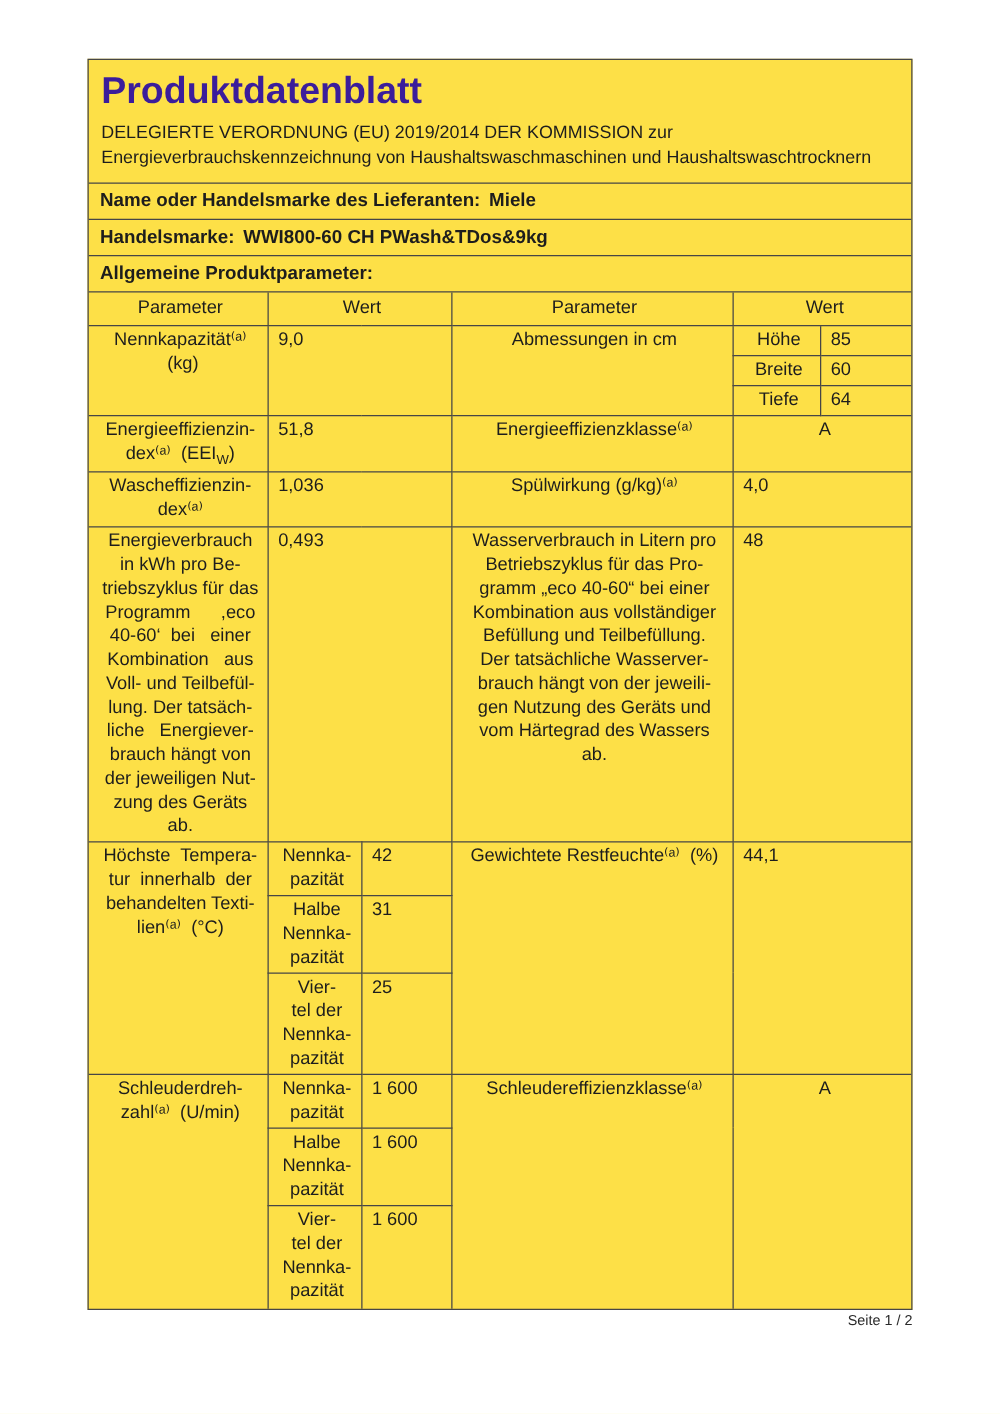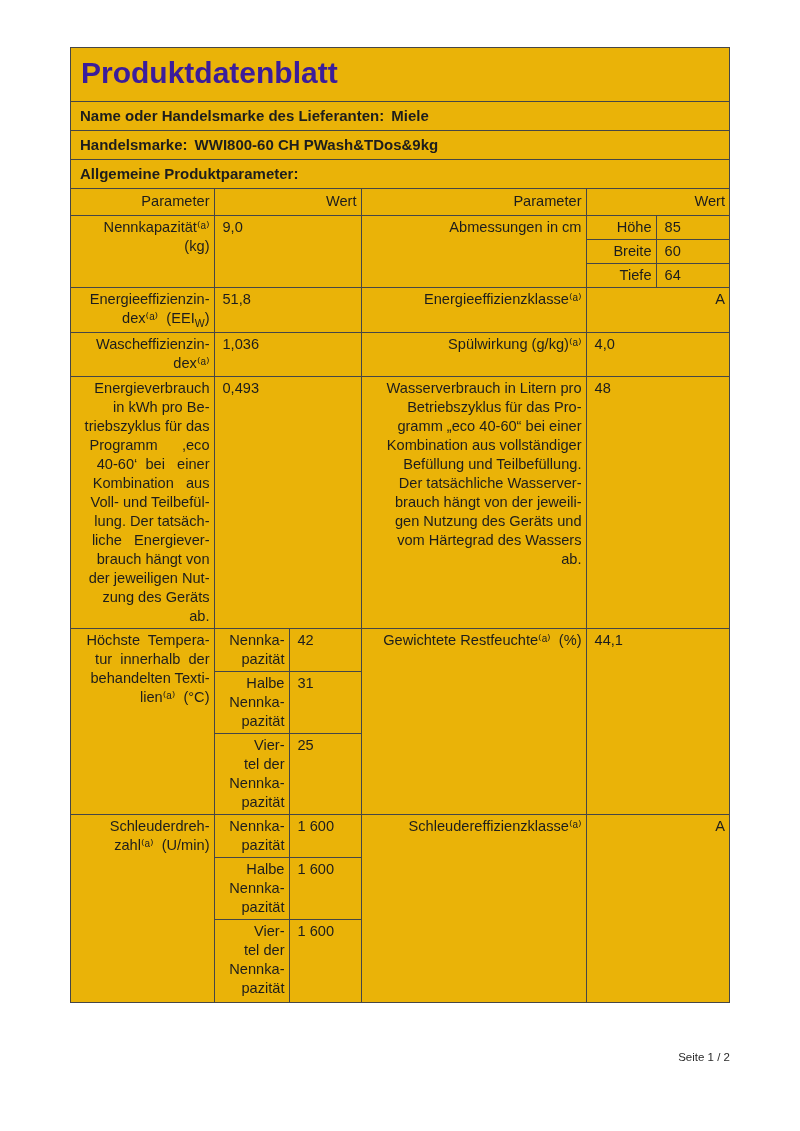--- a/index.html
+++ b/index.html
@@ -8,21 +8,21 @@
     width: 800px; height: 1131px;
     position: relative;
     font-family: "Liberation Sans", "DejaVu Sans", sans-serif;
     color: #1d1d1d;
   }
   .doc {
     position: absolute;
     left: 70px; top: 47px;
     width: 660px;
     border: 1px solid #464646;
-    background: #eab308;
+    background: #fde047;
   }
   .doc-header { padding: 7px 10px 10px 10px; }
   .doc-title {
     font-size: 30px;
     font-weight: bold;
     letter-spacing: 0px;
     line-height: 36px;
   }
   .doc-subtitle {
     margin-top: 6px;
@@ -45,21 +45,21 @@
     border-collapse: collapse;
     border-style: hidden; 
     table-layout: fixed;
   }
   table.params th, table.params td {
     border: 1px solid #464646;
     vertical-align: top;
     font-size: 14.6px;
     line-height: 19px;
     font-weight: normal;
-    text-align: right;
+    text-align: center;
     padding: 2px 4px 2px 8px;
     white-space: pre-wrap;
     overflow: hidden;
   }
   table.params th { padding-top: 3px; }
   table.params td.num { text-align: left; padding-right: 6px; }
   table.params sub { font-size: 10.5px; line-height: 1; }
   .footer {
     position: absolute;
     top: 1051px;
@@ -69,20 +69,22 @@
     margin-left: 16px;
   }
 </style>
 </head>
 <body>
 
 <div class="doc">
 
   <div class="doc-header">
     <div class="doc-title" style="color:#3b1d9b">Produktdatenblatt</div>
+    <div class="doc-subtitle">DELEGIERTE VERORDNUNG (EU) 2019/2014 DER KOMMISSION zur
+Energieverbrauchskennzeichnung von Haushaltswaschmaschinen und Haushaltswaschtrocknern</div>
   </div>
 
   <div class="info-row">
     <span class="lbl">Name oder Handelsmarke des Lieferanten:</span><span class="val">Miele</span>
   </div>
 
 
   <div class="info-row">
     <span class="lbl">Handelsmarke:</span><span class="val">WWI800-60 CH PWash&amp;TDos&amp;9kg</span>
   </div>

